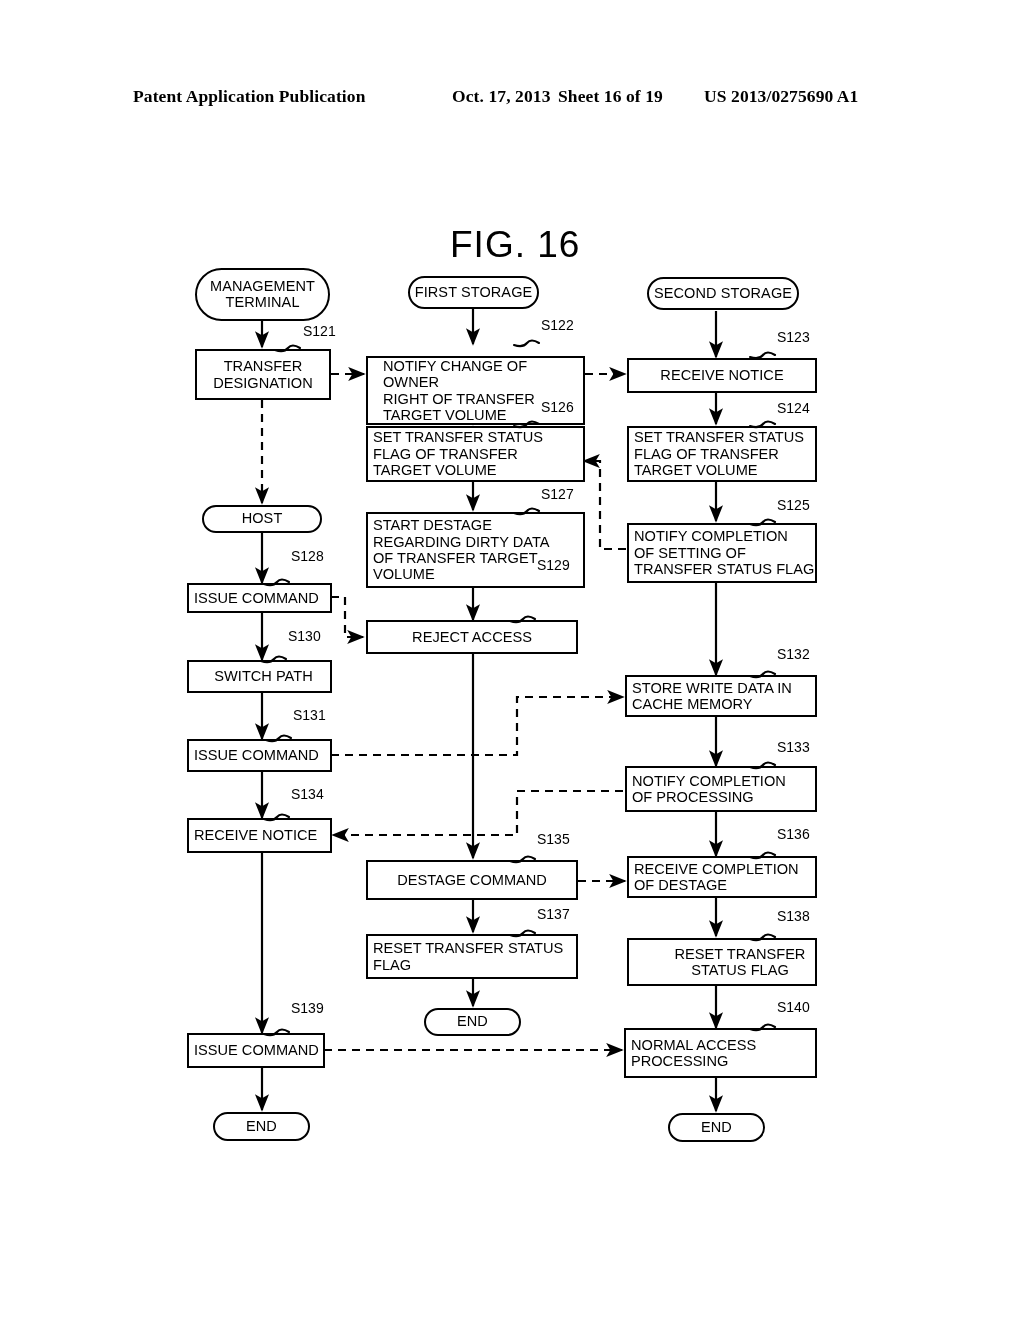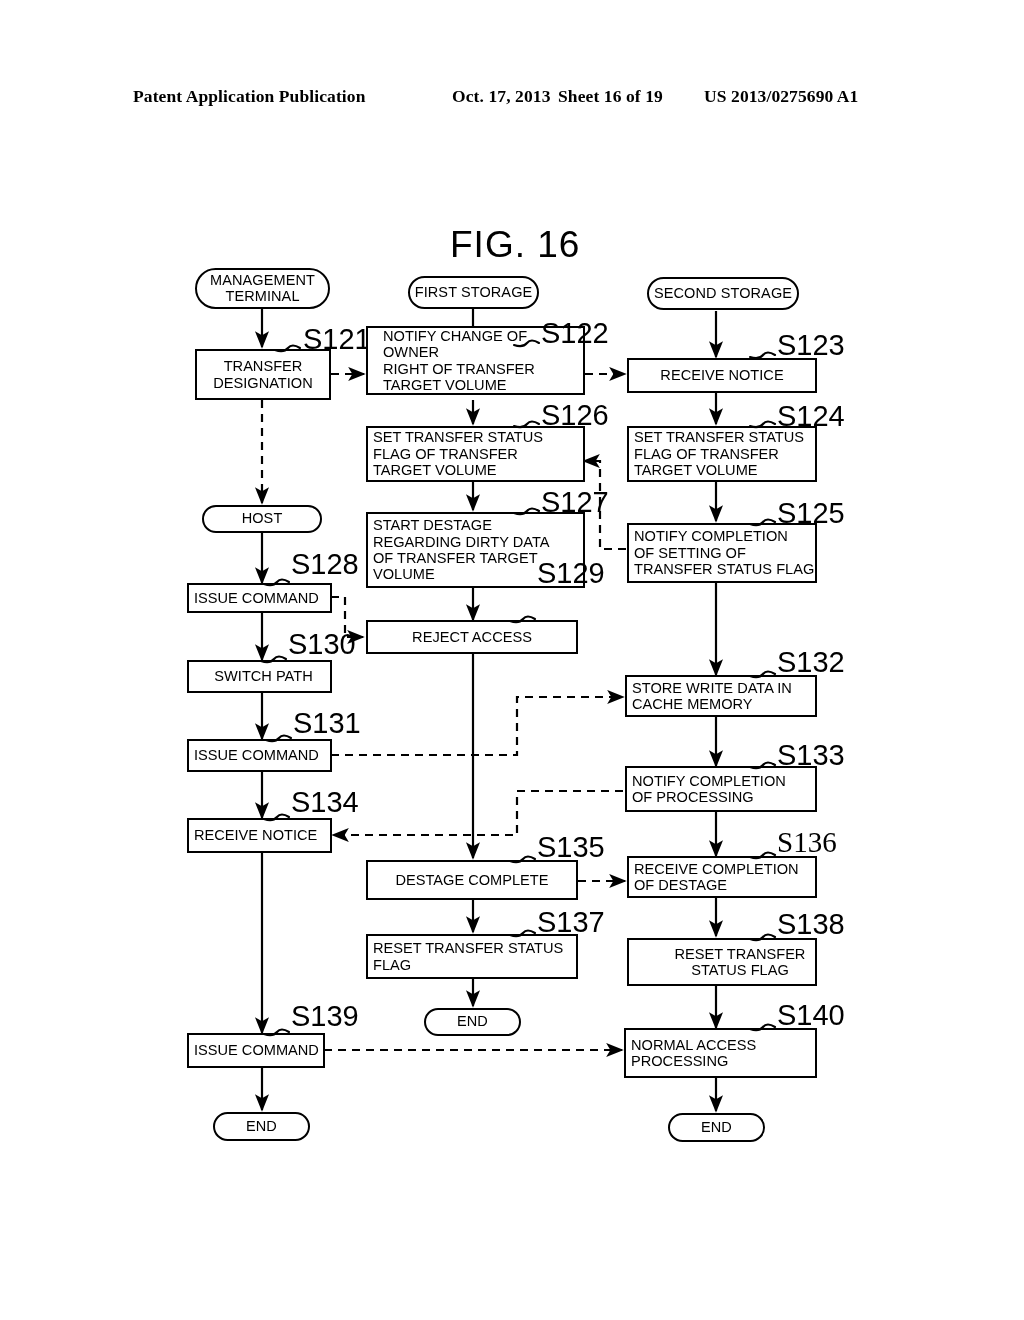--- a/index.html
+++ b/index.html
@@ -49,21 +49,21 @@
     display:flex;align-items:center;
     line-height:1.12;
     font-size:14.6px;letter-spacing:0px;
   }
   .box.ctr{justify-content:center;text-align:center;}
   .box.lft{justify-content:flex-start;text-align:left;padding-left:5px;}
   .box .t{display:block;white-space:pre-line;}
 
   
   .slab{
-    position:absolute;font-size:29px;letter-spacing:0px;
+    position:absolute;font-size:14px;letter-spacing:0px;
     font-family:"Liberation Sans", sans-serif;
     white-space:nowrap;
   }
 </style>
 </head>
 <body>
 
 <div id="sheet">
 
   <div class="hdr">
@@ -126,40 +126,40 @@
       <path d="M331,755 L517,755 L517,697 L623,697"></path>
 
       <path d="M623,791 L517,791 L517,835 L333,835"></path>
 
       <path d="M578,881 L625,881"></path>
 
       <path d="M324,1050 L622,1050"></path>
     </g>
   </svg>
 
-  <div class="node term" style="left:195px;top:268px;width:135px;height:41px;">
+  <div class="node term" style="left:195px;top:268px;width:135px;height:53px;">
     <span class="t">MANAGEMENT
 TERMINAL</span>
   </div>
 
   <div class="node term" style="left:408px;top:276px;width:131px;height:33px;">
     <span class="t">FIRST STORAGE</span>
   </div>
 
   <div class="node term" style="left:647px;top:277px;width:152px;height:33px;">
     <span class="t">SECOND STORAGE</span>
   </div>
 
   <div class="node box ctr" style="left:195px;top:349px;width:136px;height:51px;">
     <span class="t">TRANSFER
 DESIGNATION</span>
   </div>
   <div class="slab" style="left:303px;top:323px;">S121</div>
 
-  <div class="node box lft" style="left:366px;top:326px;width:219px;height:69px;padding-left:15px;">
+  <div class="node box lft" style="left:366px;top:356px;width:219px;height:69px;padding-left:15px;">
     <span class="t">NOTIFY CHANGE OF OWNER
 RIGHT OF TRANSFER
 TARGET VOLUME</span>
   </div>
   <div class="slab" style="left:541px;top:317px;">S122</div>
 
   <div class="node box ctr" style="left:627px;top:358px;width:190px;height:35px;">
     <span class="t">RECEIVE NOTICE</span>
   </div>
   <div class="slab" style="left:777px;top:329px;">S123</div>
@@ -228,29 +228,29 @@
 OF PROCESSING</span>
   </div>
   <div class="slab" style="left:777px;top:739px;">S133</div>
 
   <div class="node box lft" style="left:187px;top:818px;width:145px;height:35px;">
     <span class="t">RECEIVE NOTICE</span>
   </div>
   <div class="slab" style="left:291px;top:786px;">S134</div>
 
   <div class="node box ctr" style="left:366px;top:860px;width:212px;height:40px;">
-    <span class="t">DESTAGE COMPLETE</span>
+    <span class="t">DESTAGE COMMAND</span>
   </div>
   <div class="slab" style="left:537px;top:831px;">S135</div>
 
   <div class="node box lft" style="left:627px;top:856px;width:190px;height:42px;">
     <span class="t">RECEIVE COMPLETION
 OF DESTAGE</span>
   </div>
-  <div class="slab" style="left:777px;top:826px;font-family:Liberation Serif, serif;">S136</div>
+  <div class="slab" style="left:777px;top:826px;">S136</div>
 
   <div class="node box lft" style="left:366px;top:934px;width:212px;height:45px;">
     <span class="t">RESET TRANSFER STATUS
 FLAG</span>
   </div>
   <div class="slab" style="left:537px;top:906px;">S137</div>
 
   <div class="node box ctr" style="left:627px;top:938px;width:190px;height:48px;padding-left:36px;">
     <span class="t">RESET TRANSFER
 STATUS FLAG</span>

